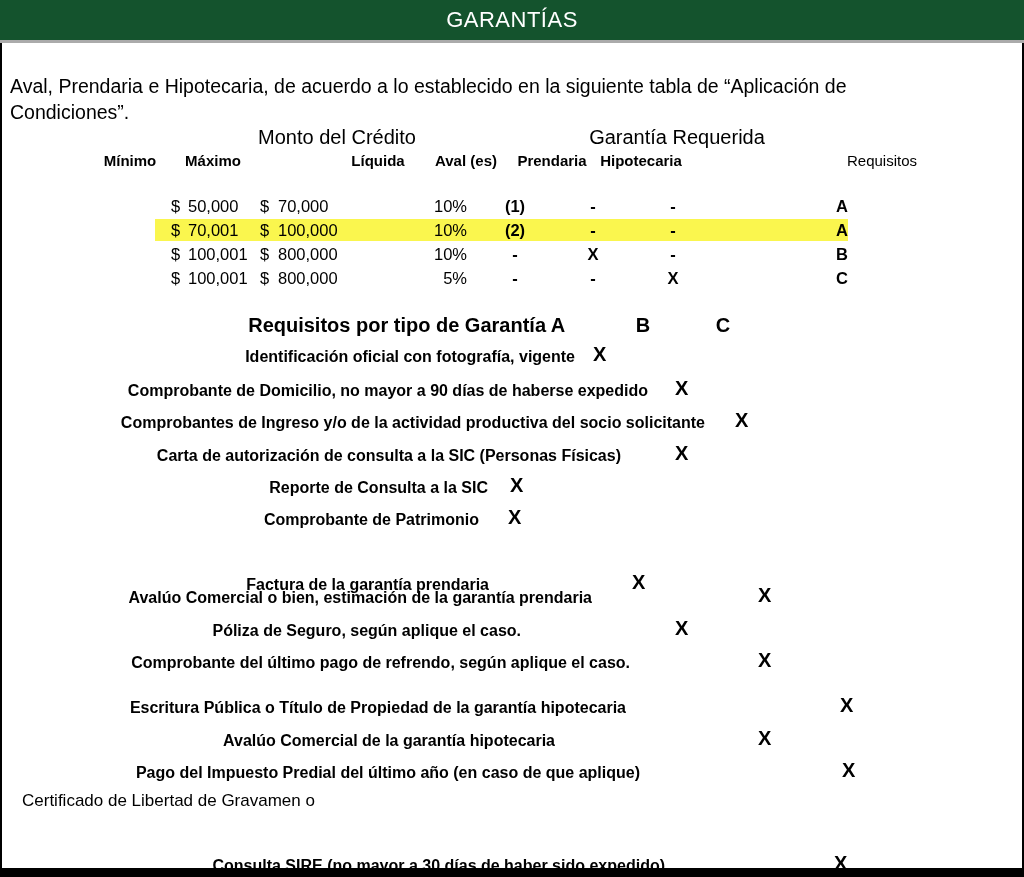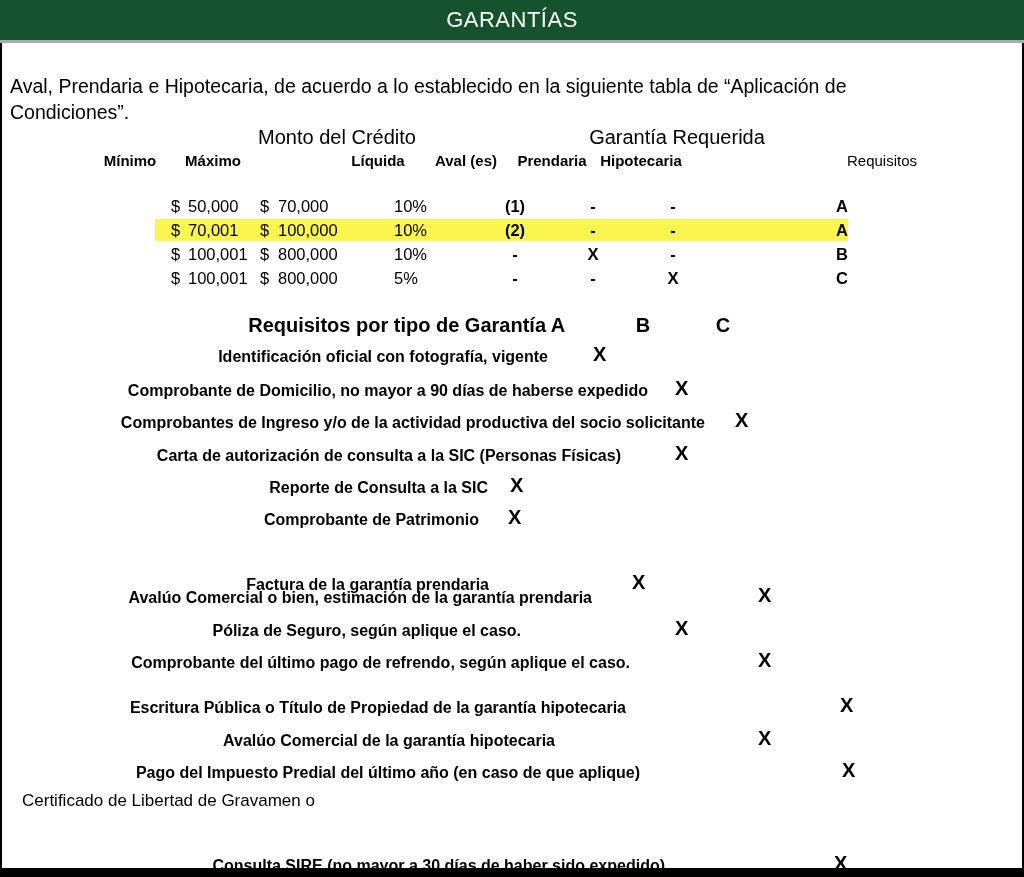--- a/index.html
+++ b/index.html
@@ -34,21 +34,21 @@
   .ch-aval{left:421px;}
   .ch-pren{left:507px;}
   .ch-hip{left:596px;}
   .ch-req{left:837px;font-weight:normal;}
   .c-row{position:absolute;left:0;width:100%;height:24px;font-size:16.5px;}
   .c-row span{position:absolute;top:0;line-height:22px;z-index:1;white-space:nowrap;}
   .c-min-cur{left:171px;}
   .c-min-num{left:188px;}
   .c-max-cur{left:260px;}
   .c-max-num{left:278px;}
-  .c-liq{left:394px;width:60px;text-align:left;}
+  .c-liq{left:407px;width:60px;text-align:right;}
   .c-aval{left:485px;width:60px;text-align:center;font-weight:bold;}
   .c-pren{left:563px;width:60px;text-align:center;font-weight:bold;}
   .c-hip{left:643px;width:60px;text-align:center;font-weight:bold;}
   .c-reqcol{left:812px;width:60px;text-align:center;font-weight:bold;}
   .hl-band{position:absolute;left:155px;width:693px;top:0;height:22px;z-index:0;}
   
   .reqs{position:absolute;inset:0;}
   .req-title{position:absolute;top:314px;right:478px;font-size:20px;font-weight:bold;white-space:nowrap;}
   .req-h{position:absolute;top:314px;width:30px;text-align:center;font-size:20px;font-weight:bold;}
   .req-h-a{left:543px;}
@@ -131,21 +131,21 @@
       </div>
   </div>
 
   <div class="reqs">
     <span class="req-title">Requisitos por tipo de Garantía</span>
     <span class="req-h req-h-a">A</span>
     <span class="req-h req-h-b">B</span>
     <span class="req-h req-h-c">C</span>
     <div>
         <div class="req-row" style="top: 346px;">
-          <span class="req-label" style="right: 476px;">Identificación oficial con fotografía, vigente</span>
+          <span class="req-label" style="right: 449px;">Identificación oficial con fotografía, vigente</span>
           <span class="req-mark" style="left: 593px;">X</span>
         </div>
         <div class="req-row" style="top: 380px;">
           <span class="req-label" style="right: 376px;">Comprobante de Domicilio, no mayor a 90 días de haberse expedido</span>
           <span class="req-mark" style="left: 675px;">X</span>
         </div>
         <div class="req-row" style="top: 412px; margin-left: 19px;">
           <span class="req-label" style="right: 338px;">Comprobantes de Ingreso y/o de la actividad productiva del socio solicitante</span>
           <span class="req-mark" style="left: 716px;">X</span>
         </div>

